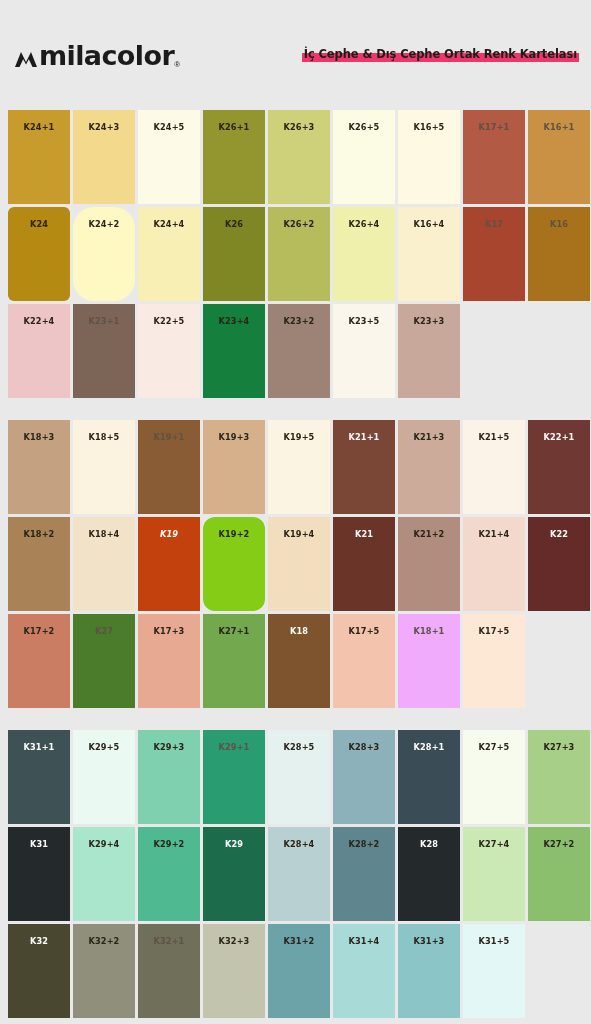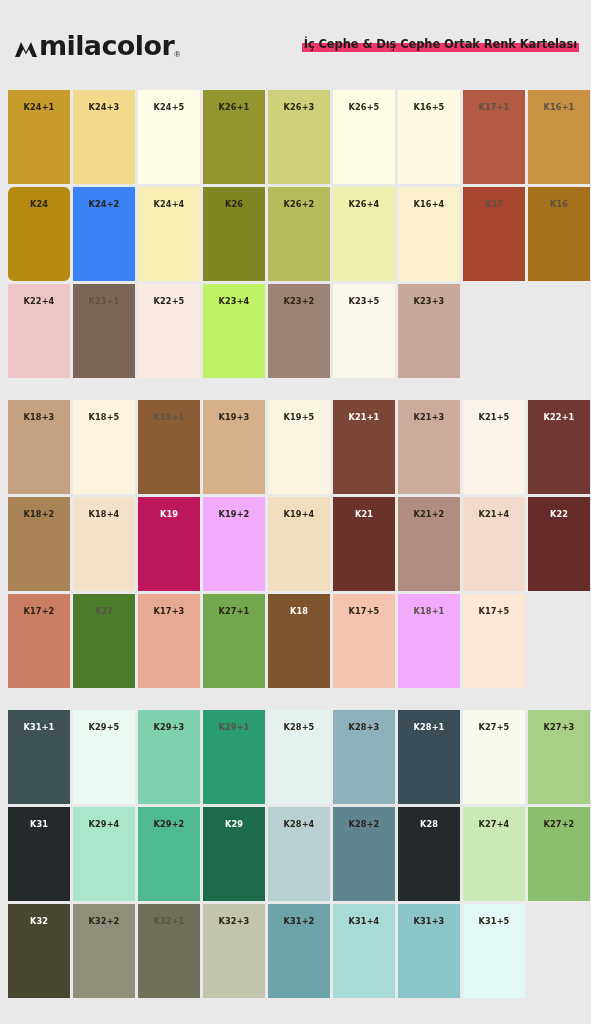--- a/index.html
+++ b/index.html
@@ -16,21 +16,21 @@
   #page {
     position: relative;
     width: 591px;
     height: 1024px;
     background: #e9e9e9;
   }
 
   
   .header {
     position: relative;
-    height: 90px;
+    height: 110px;
     display: flex;
     align-items: center;
     padding: 0 12px 0 14px;
   }
 
   .brand {
     display: flex;
     align-items: flex-end;
     line-height: 1;
     color: #1b1b1b;
@@ -163,21 +163,21 @@
             <div class="swatch-label mid-text">K17+1</div>
           </div>
           <div class="swatch" style="background: rgb(201, 145, 67);">
             <div class="swatch-label mid-text">K16+1</div>
           </div>
         </div>
         <div class="row">
           <div class="swatch" style="background: rgb(180, 138, 18); border-radius: 6px;">
             <div class="swatch-label dark-text">K24</div>
           </div>
-          <div class="swatch" style="background: #3b82f6;">
+          <div class="swatch" style="background: #fef9c3; border-radius: 21px;">
             <div class="swatch-label dark-text">K24+2</div>
           </div>
           <div class="swatch" style="background: rgb(248, 239, 180);">
             <div class="swatch-label dark-text">K24+4</div>
           </div>
           <div class="swatch" style="background: rgb(127, 135, 36);">
             <div class="swatch-label dark-text">K26</div>
           </div>
           <div class="swatch" style="background: rgb(182, 187, 92);">
             <div class="swatch-label dark-text">K26+2</div>
@@ -198,21 +198,21 @@
         <div class="row">
           <div class="swatch" style="background: rgb(238, 197, 199);">
             <div class="swatch-label dark-text">K22+4</div>
           </div>
           <div class="swatch" style="background: rgb(124, 100, 86);">
             <div class="swatch-label mid-text">K23+1</div>
           </div>
           <div class="swatch" style="background: rgb(250, 234, 228);">
             <div class="swatch-label dark-text">K22+5</div>
           </div>
-          <div class="swatch" style="background: #bef264;">
+          <div class="swatch" style="background: #15803d;">
             <div class="swatch-label dark-text">K23+4</div>
           </div>
           <div class="swatch" style="background: rgb(157, 130, 118);">
             <div class="swatch-label dark-text">K23+2</div>
           </div>
           <div class="swatch" style="background: rgb(251, 246, 236);">
             <div class="swatch-label dark-text">K23+5</div>
           </div>
           <div class="swatch" style="background: rgb(200, 168, 155);">
             <div class="swatch-label dark-text">K23+3</div>
@@ -249,24 +249,24 @@
             <div class="swatch-label light-text">K22+1</div>
           </div>
         </div>
         <div class="row">
           <div class="swatch" style="background: rgb(169, 131, 87); text-decoration: underline;">
             <div class="swatch-label dark-text">K18+2</div>
           </div>
           <div class="swatch" style="background: rgb(242, 226, 200);">
             <div class="swatch-label dark-text">K18+4</div>
           </div>
-          <div class="swatch" style="background: #be185d;">
+          <div class="swatch" style="background: #c2410c; font-style: italic;">
             <div class="swatch-label light-text">K19</div>
           </div>
-          <div class="swatch" style="background: #f0abfc;">
+          <div class="swatch" style="background: #84cc16; border-radius: 12px;">
             <div class="swatch-label dark-text">K19+2</div>
           </div>
           <div class="swatch" style="background: rgb(243, 221, 191);">
             <div class="swatch-label dark-text">K19+4</div>
           </div>
           <div class="swatch" style="background: rgb(107, 52, 41);">
             <div class="swatch-label light-text">K21</div>
           </div>
           <div class="swatch" style="background: rgb(176, 141, 126);">
             <div class="swatch-label dark-text">K21+2</div>

